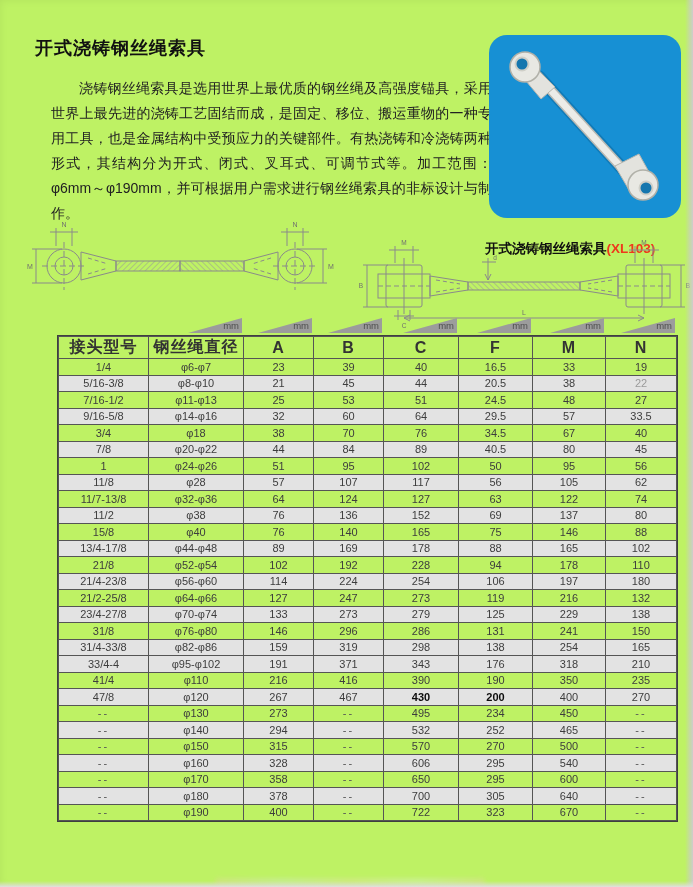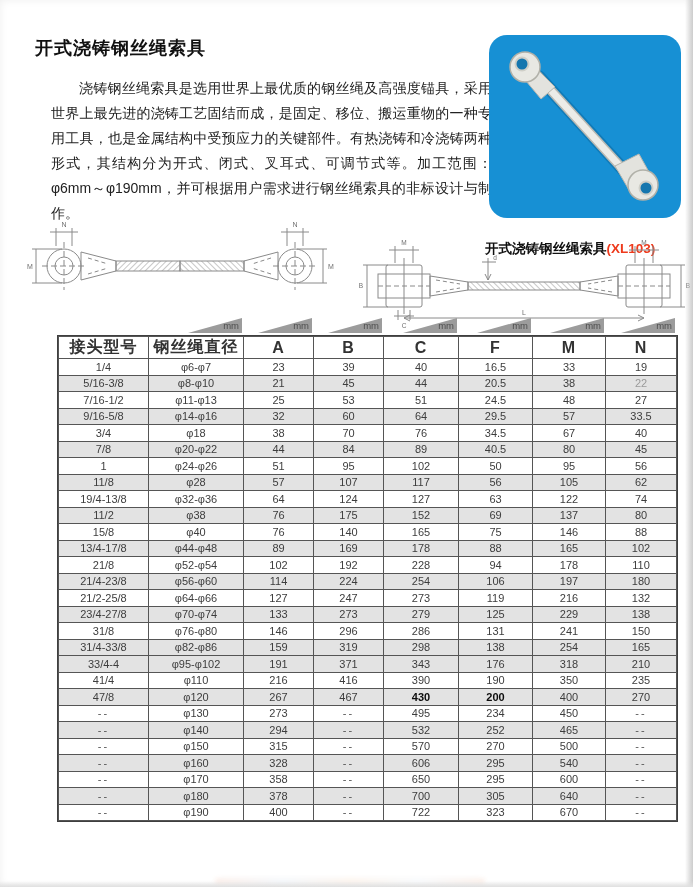--- a/index.html
+++ b/index.html
@@ -1,17 +1,17 @@
 <!DOCTYPE html>
 <html><head>
 <meta charset="utf-8">
 <style>
   html,body{margin:0;padding:0;background:#ededed;}
   .page{
-    position:relative;width:693px;height:887px;margin:0 auto;background:#ffffff;
+    position:relative;width:693px;height:887px;margin:0 auto;background:#bef264;
     font-family:"Liberation Sans",sans-serif;overflow:hidden;
     box-shadow:inset 0 0 8px rgba(0,0,0,.07);
   }
   .page-title{
     position:absolute;left:35px;top:36px;margin:0;
     font-size:18px;font-weight:bold;color:#111;letter-spacing:1px;
   }
   .intro{
     position:absolute;left:35px;top:60px;width:441px;margin:16px;
     font-size:14px;line-height:25px;color:#222;text-align:justify;text-indent:2em;
@@ -345,34 +345,34 @@
           <td>11/8</td>
           <td>φ28</td>
           <td>57</td>
           <td>107</td>
           <td>117</td>
           <td>56</td>
           <td>105</td>
           <td>62</td>
         </tr>
         <tr>
-          <td>19/4-13/8</td>
+          <td>11/7-13/8</td>
           <td>φ32-φ36</td>
           <td>64</td>
           <td>124</td>
           <td>127</td>
           <td>63</td>
           <td>122</td>
           <td>74</td>
         </tr>
         <tr class="alt">
           <td>11/2</td>
           <td>φ38</td>
           <td>76</td>
-          <td>175</td>
+          <td>136</td>
           <td>152</td>
           <td>69</td>
           <td>137</td>
           <td>80</td>
         </tr>
         <tr>
           <td>15/8</td>
           <td>φ40</td>
           <td>76</td>
           <td>140</td>

